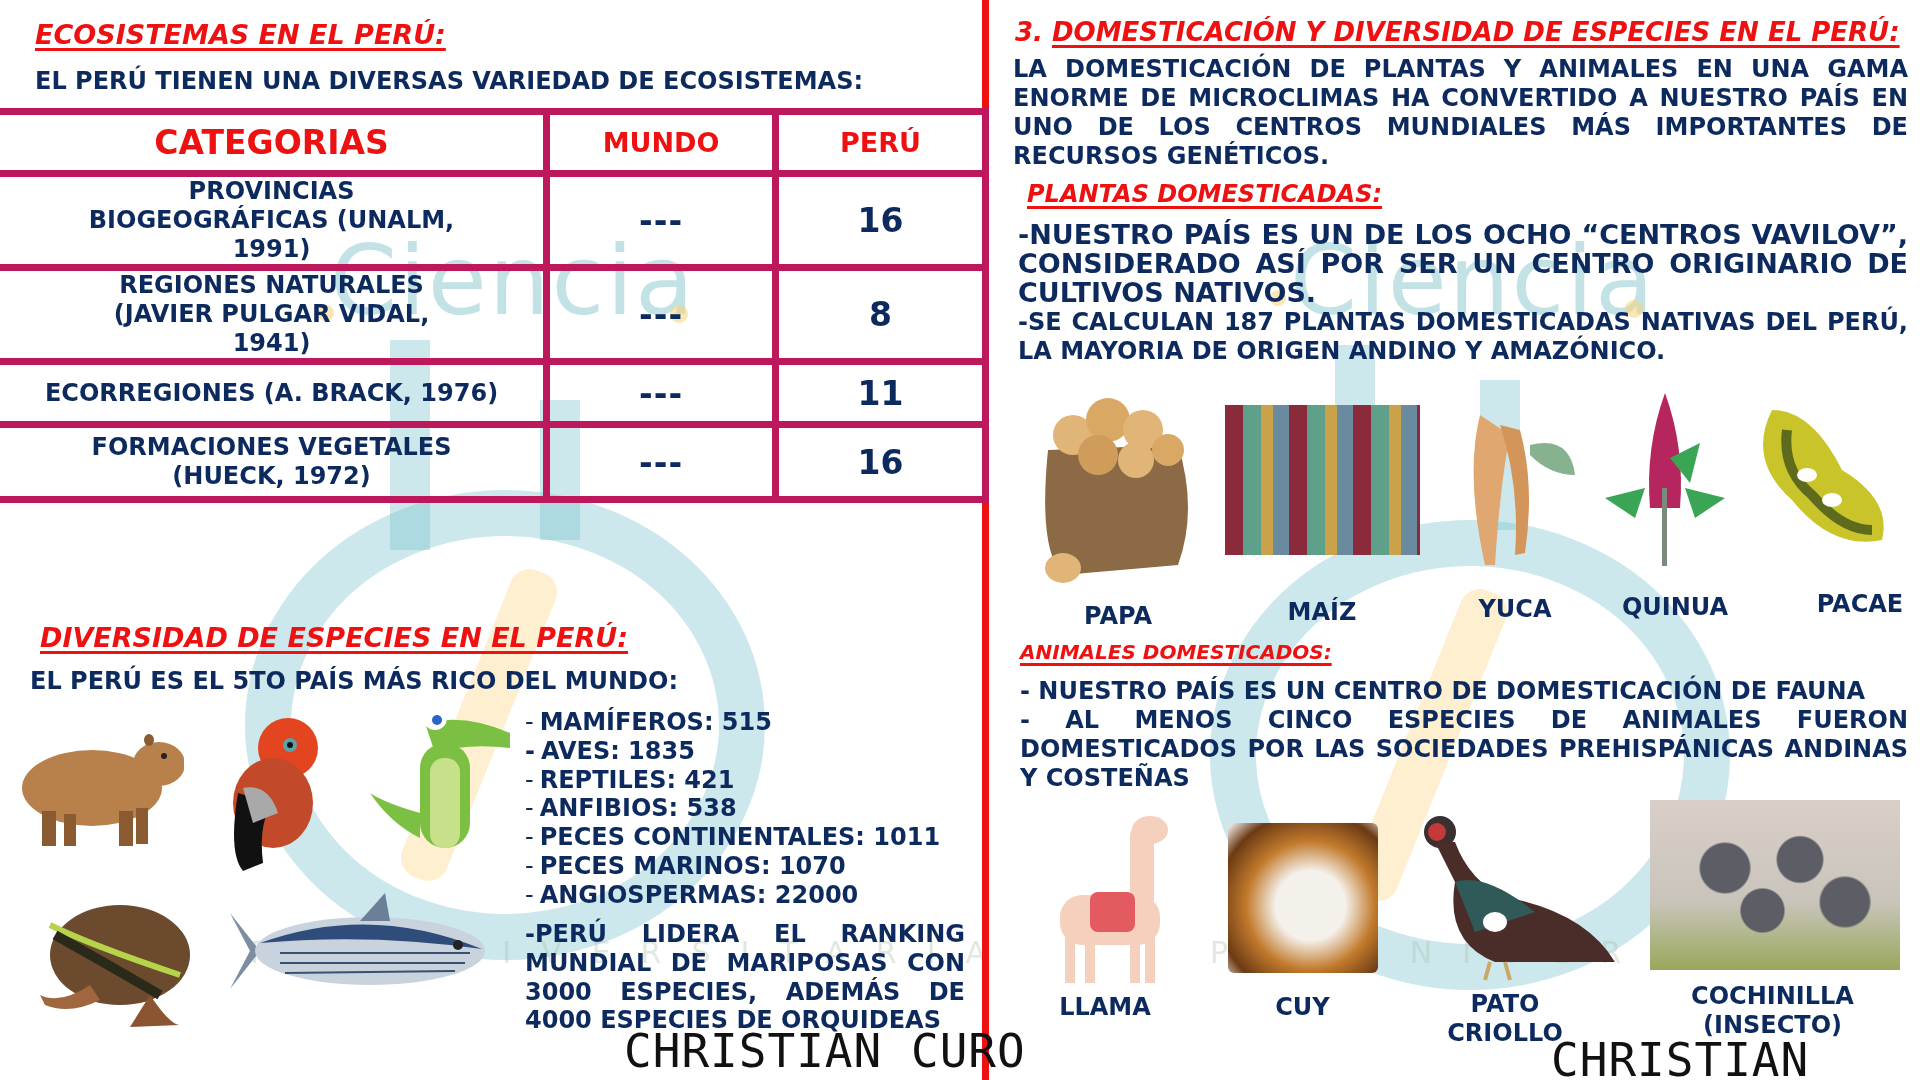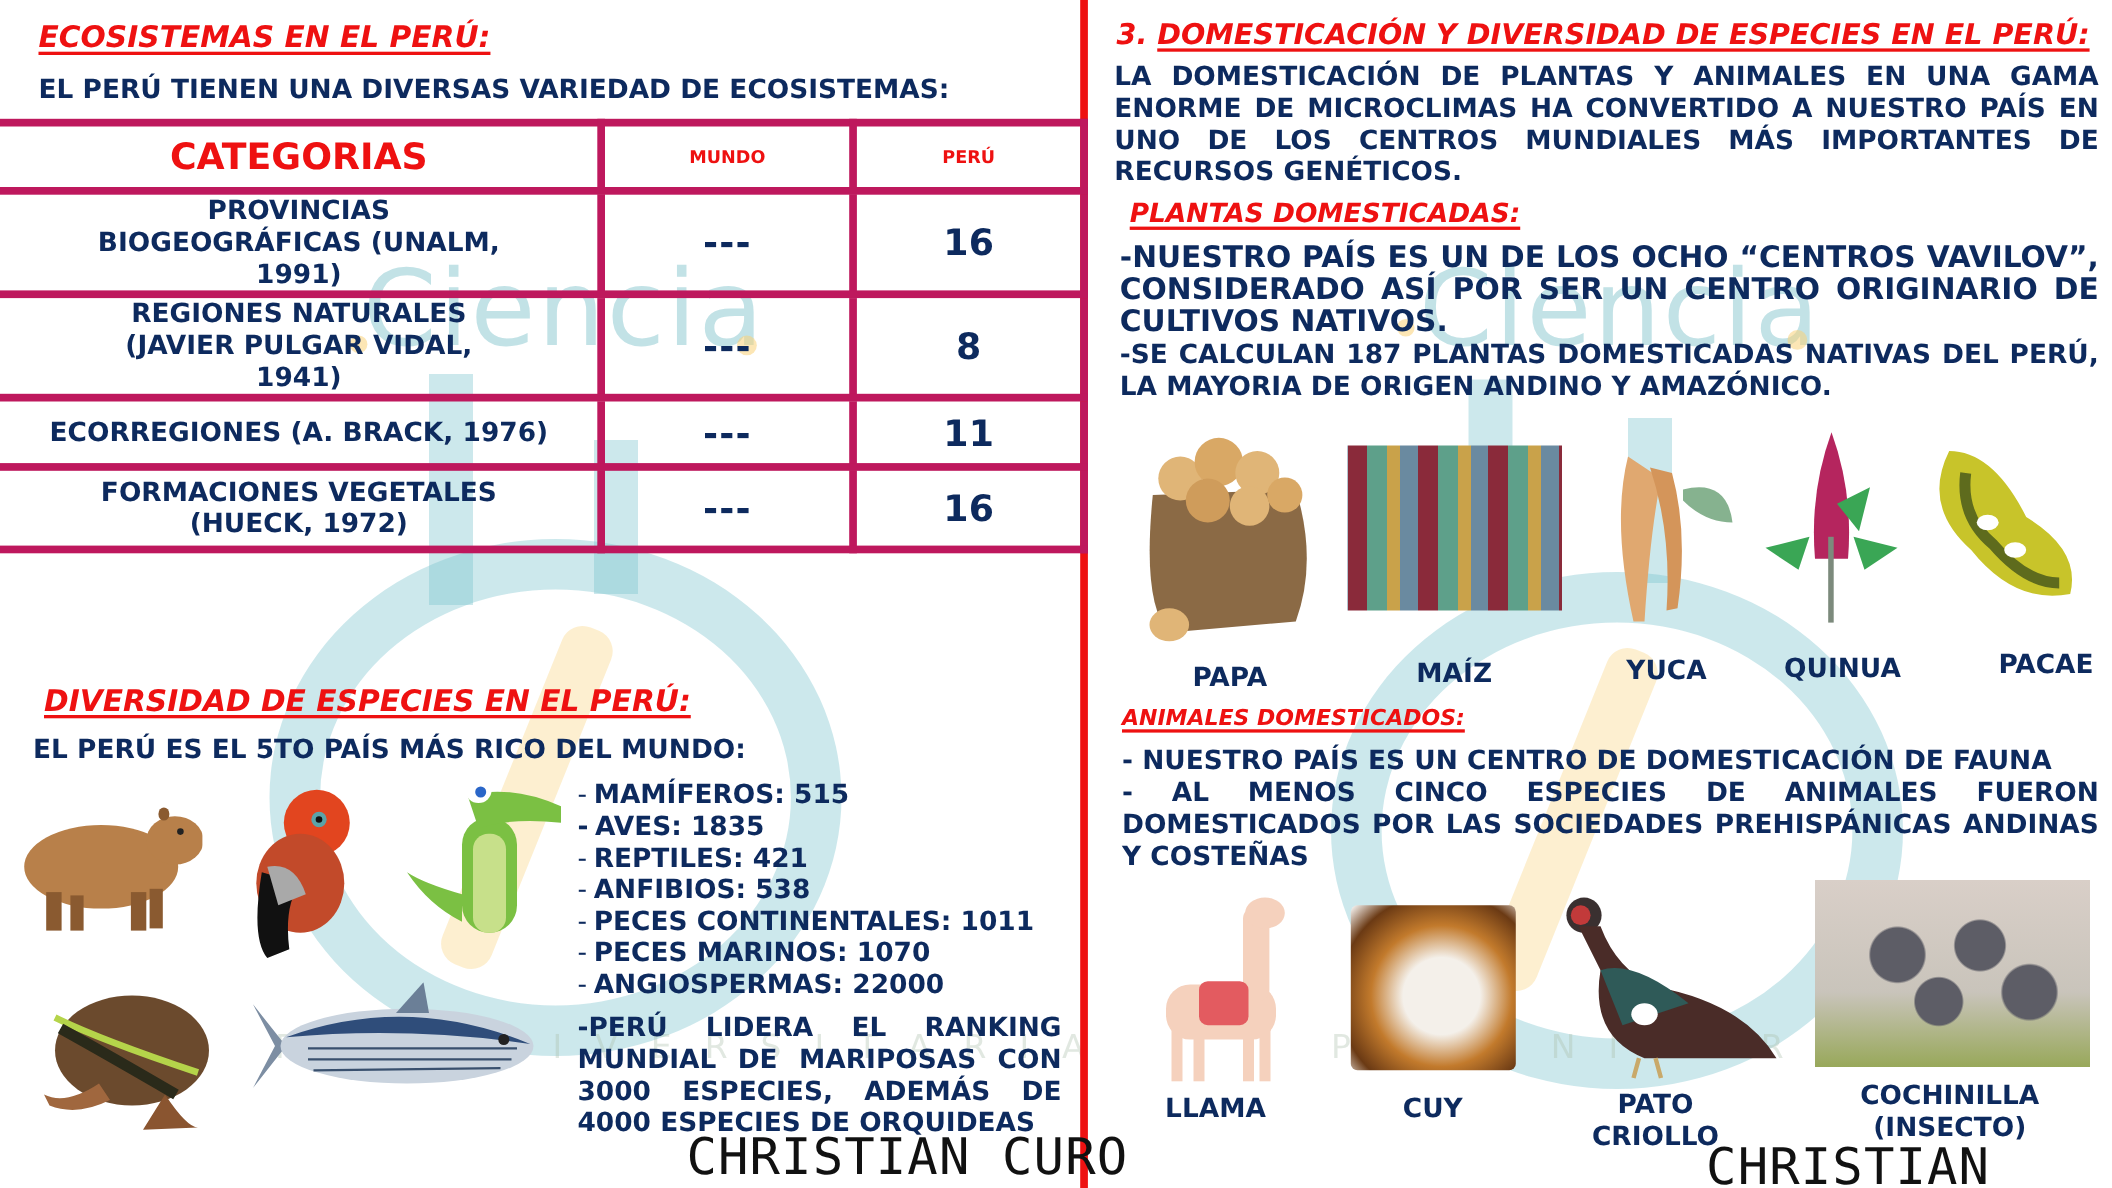--- a/index.html
+++ b/index.html
@@ -22,21 +22,21 @@
 
   
   .vdivider { position: absolute; left: 982px; top: 0; width: 7px; height: 1080px; background: #ee1111; }
 
   
   .eco-table { position: absolute; left: 0; top: 108px; width: 989px; border-collapse: collapse; }
   .eco-table td, .eco-table th { border: 7px solid #be185d; text-align: center; vertical-align: middle; padding: 0 6px; }
   .eco-table tr td:first-child, .eco-table tr th:first-child { border-left: none; }
   .eco-table th { color: #ee1111; }
   .th-cat { font-size: 33px; height: 62px; }
-  .th-small { font-size: 16px; }
+  .th-small { font-size: 27px; }
   .cat-cell { font-size: 24px; line-height: 29px; width: 548px; }
   .num-cell { font-size: 33px; }
   .dash-cell { font-size: 33px; letter-spacing: 1px; }
 
   .img-box { position: absolute; border-radius: 6px; }
   .label { position: absolute; font-size: 24px; text-align: center; color: #0d2a5e; }
 
   .bullets { position: absolute; font-size: 24px; line-height: 28.8px; }
   .bullets .dash { font-weight: normal; margin-right: 6px; }
   .justify { text-align: justify; text-align-last: left; }

